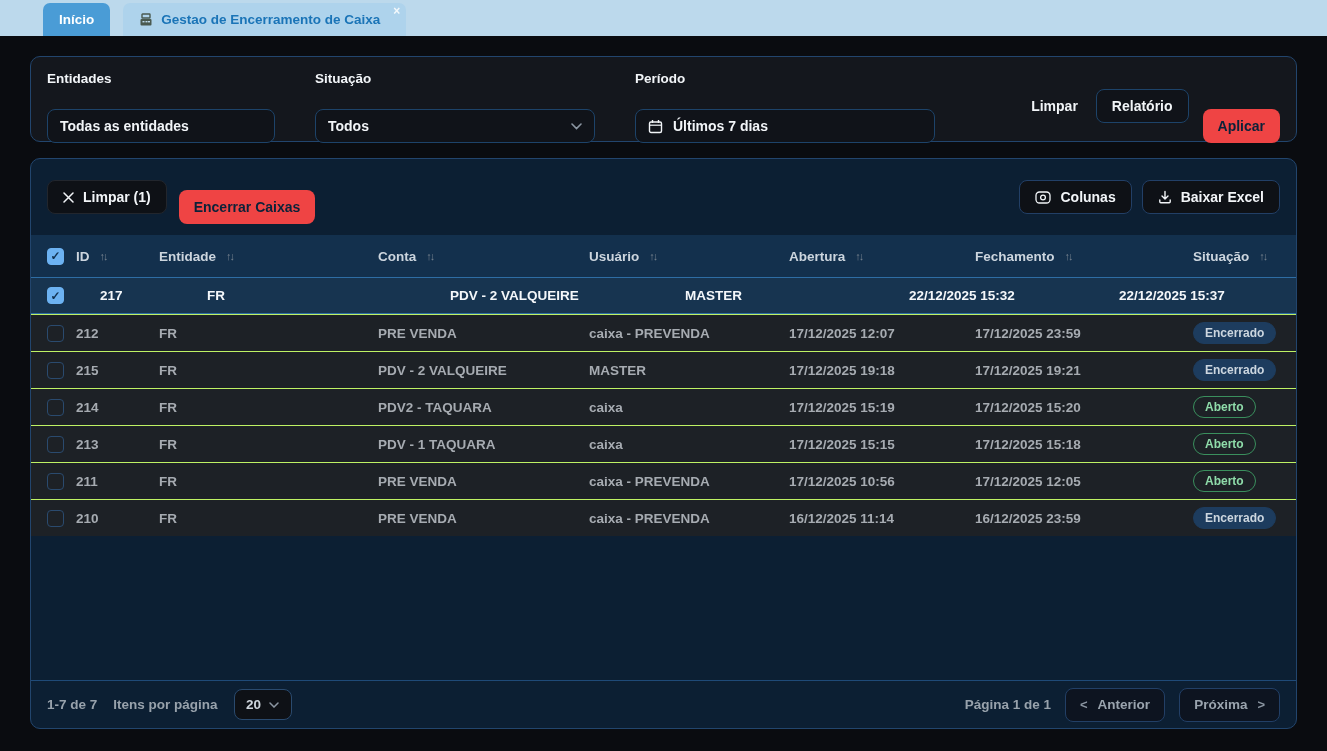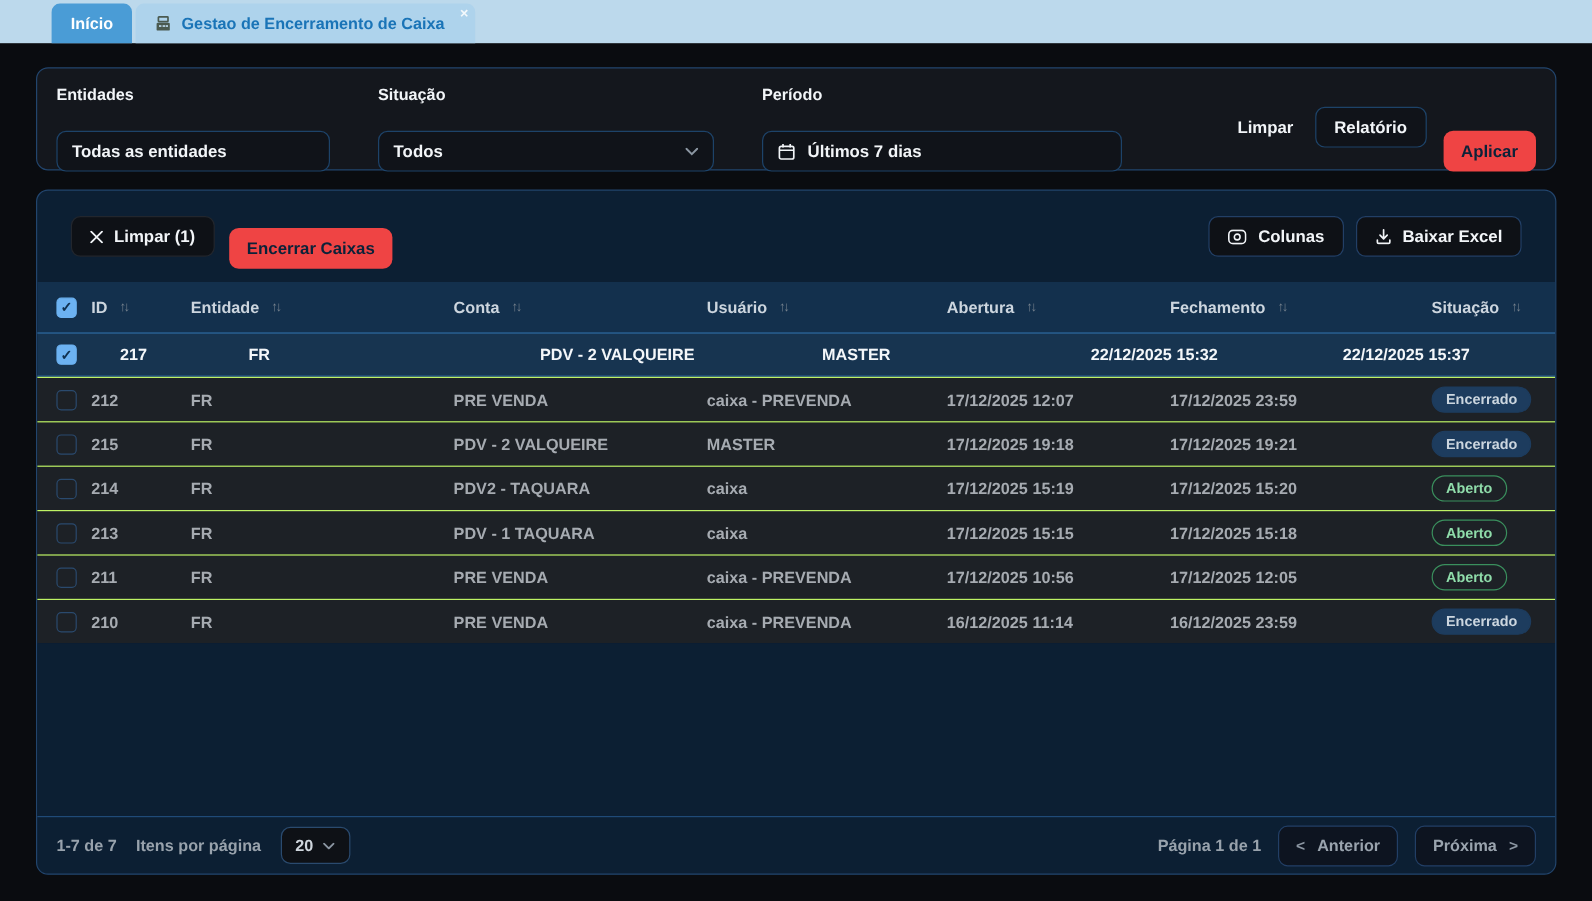--- a/index.html
+++ b/index.html
@@ -15,21 +15,21 @@
   .tabbar {
     height:36px; background:#bcd9ec;
     display:flex; align-items:flex-end; padding-left:3px;
   }
   .tab {
     height:33px; display:flex; align-items:center; gap:8px;
     padding:0 16px; border-radius:7px 7px 0 0;
     font-size:13.5px; font-weight:700; cursor:default; position:relative;
   }
   .tab.active { background:#4a9cd6; color:#ffffff;margin-left:40px; }
-  .tab.inactive { background:#aed3ec; color:#1a74b7; margin-left:3px; padding-right:26px;text-align:right; }
+  .tab.inactive { background:#aed3ec; color:#1a74b7; margin-left:13px; padding-right:26px;text-align:right; }
   .tab-close {
     position:absolute; top:2px; right:6px; font-size:12px; font-weight:700;
     color:#f4f9fc; line-height:12px;
   }
   .tab-icon svg { display:block; }
 
   
   .filter-panel {
     position:absolute; left:30px; right:30px; top:56px; height:86px;
     background:#14171d; border:1px solid #22456d; border-radius:10px;
@@ -60,21 +60,21 @@
   .btn-primary { background:#ef4444; color:#0b2239;margin-top:20px; }
   .btn-dark { background:#0e1116; color:#f2f5f8; border:1px solid #22262d; }
 
   
   .main-panel {
     position:absolute; left:30px; right:30px; top:158px; bottom:22px;
     background:#0c1f33; border:1px solid #22456d; border-radius:10px;
     display:flex; flex-direction:column; overflow:hidden;
   }
   .toolbar {
-    display:flex; align-items:center; padding:11px 28px; gap:12px;
+    display:flex; align-items:center; padding:11px 16px; gap:12px;
   }
   .toolbar .right { margin-left:auto; display:flex; gap:10px; }
   .toolbar .btn-outline { background:#0e1116; border-color:#223f66; }
   .icon-svg { display:block; }
 
   
   .trow {
     display:grid;
     grid-template-columns:45px 83px 219px 211px 200px 186px 218px 1fr;
     align-items:center;

